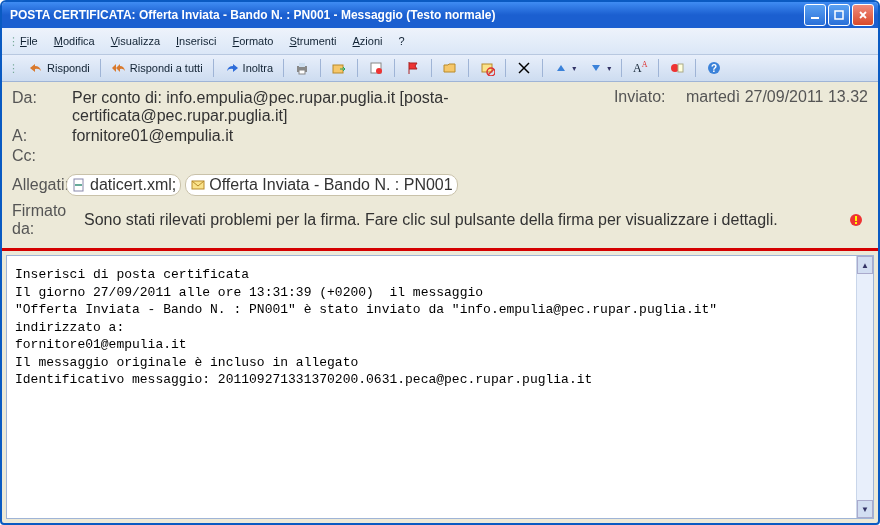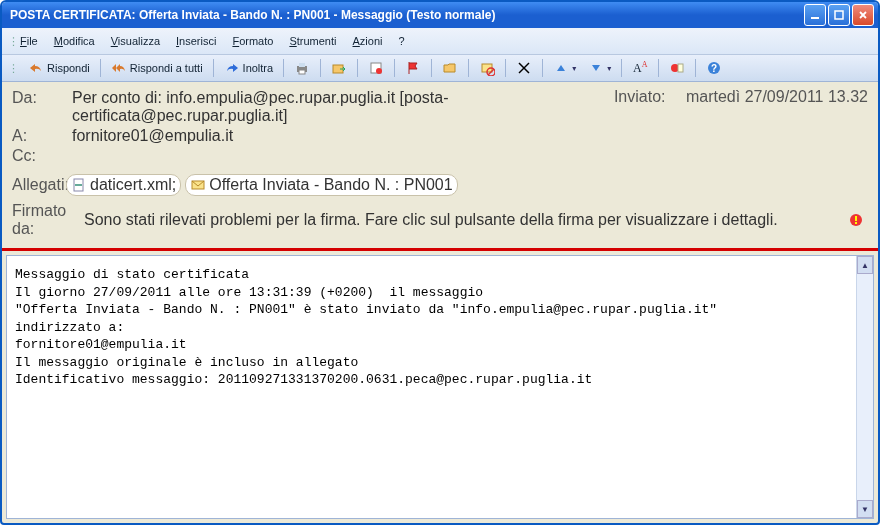--- a/index.html
+++ b/index.html
@@ -262,21 +262,21 @@
             <rect x="7" y="4" width="2" height="5" fill="#ff0"></rect>
             <rect x="7" y="10" width="2" height="2" fill="#ff0"></rect>
           </svg>
       </span>
     </div>
   </div>
 
   <div class="redline"></div>
 
   <div class="bodyarea">
-    <div class="bodytext"><span>Messaggio di stato certificata</span>
+    <div class="bodytext"><span>Inserisci di posta certificata</span>
 <span>Il giorno 27/09/2011 alle ore 13:31:39 (+0200)  il messaggio</span>
 <span>"Offerta Inviata - Bando N. : PN001" è stato inviato da "info.empulia@pec.rupar.puglia.it"</span>
 <span>indirizzato a:</span>
 <span>fornitore01@empulia.it</span>
 <span>Il messaggio originale è incluso in allegato</span>
 <span>Identificativo messaggio: 201109271331370200.0631.peca@pec.rupar.puglia.it</span></div>
     <div class="vscroll">
       <div class="up">▲</div>
       <div class="down">▼</div>
     </div>

